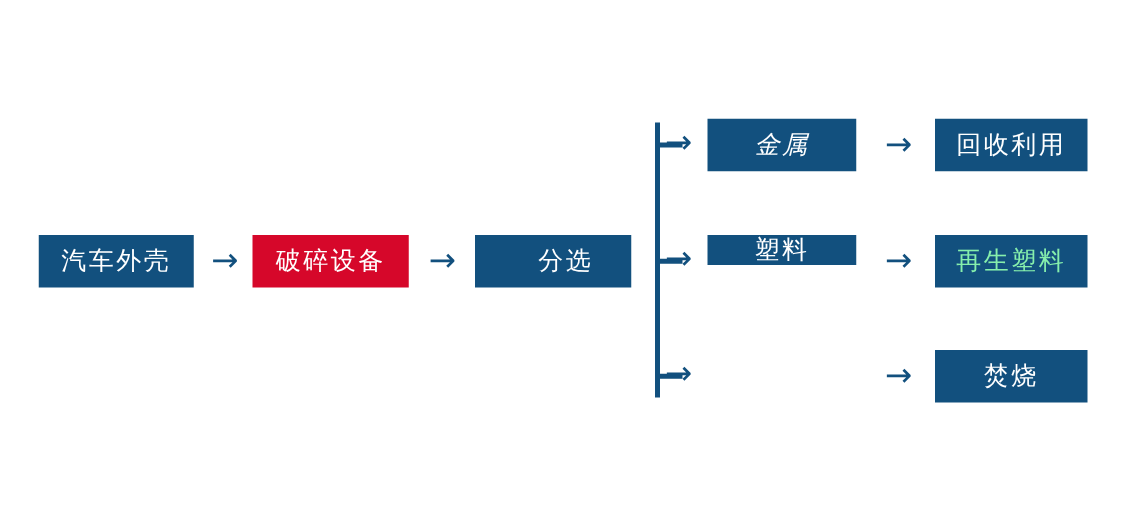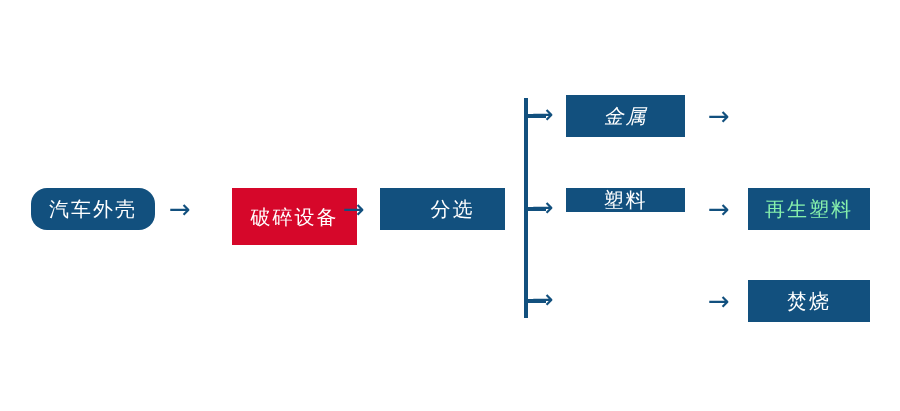--- a/index.html
+++ b/index.html
@@ -63,29 +63,29 @@
     line-height: 1;
     font-family: "DejaVu Sans", sans-serif;
     user-select: none;
   }
 </style>
 </head>
 <body style="background: rgb(255, 255, 255);">
 
 <div id="canvas">
 
-  <div class="node blue" id="node-shell" style="left: 31px; top: 188px; width: 124px; height: 42px; background: rgb(18, 80, 126); color: rgb(255, 255, 255); border-radius: 16px;">
+  <div class="node blue" id="node-shell" style="left: 31px; top: 188px; width: 124px; height: 42px; background: rgb(18, 80, 126); color: rgb(255, 255, 255);">
     <span>汽车外壳</span>
   </div>
 
   <div class="arrow" id="arrow-0" style="left: 163px; top: 188px; width: 34px; height: 42px; color: rgb(18, 80, 126);">
     <span>→</span>
   </div>
 
-  <div class="node red" id="node-crusher" style="left: 202px; top: 188px; width: 125px; height: 57px; background: rgb(214, 7, 42); color: rgb(255, 255, 255); margin-left: 30px;">
+  <div class="node red" id="node-crusher" style="left: 202px; top: 188px; width: 125px; height: 42px; background: rgb(214, 7, 42); color: rgb(255, 255, 255);">
     <span>破碎设备</span>
   </div>
 
   <div class="arrow" id="arrow-1" style="left: 336px; top: 188px; width: 36px; height: 42px; color: rgb(18, 80, 126);">
     <span>→</span>
   </div>
 
   <div class="node blue" id="node-sorting" style="left: 380px; top: 188px; width: 125px; height: 42px; background: rgb(18, 80, 126); color: rgb(255, 255, 255); padding-left: 20px;">
     <span>分选</span>
   </div>
@@ -108,20 +108,23 @@
   </div>
 
   <div class="node blue" id="node-metal" style="left: 566px; top: 95px; width: 119px; height: 42px; background: rgb(18, 80, 126); color: rgb(255, 255, 255); font-style: italic;">
     <span>金属</span>
   </div>
 
   <div class="arrow" id="arrow-2" style="left: 697px; top: 95px; width: 44px; height: 42px; color: rgb(18, 80, 126);">
     <span>→</span>
   </div>
 
+  <div class="node blue" id="node-recycle" style="left: 748px; top: 95px; width: 122px; height: 42px; background: rgb(18, 80, 126); color: rgb(255, 255, 255);">
+    <span>回收利用</span>
+  </div>
 
   <div class="node blue" id="node-plastic" style="left: 566px; top: 188px; width: 119px; height: 24px; background: rgb(18, 80, 126); color: rgb(255, 255, 255);">
     <span>塑料</span>
   </div>
 
   <div class="arrow" id="arrow-3" style="left: 697px; top: 188px; width: 44px; height: 42px; color: rgb(18, 80, 126);">
     <span>→</span>
   </div>
 
   <div class="node blue" id="node-regen" style="left: 748px; top: 188px; width: 122px; height: 42px; background: rgb(18, 80, 126); color: #86efac;">

